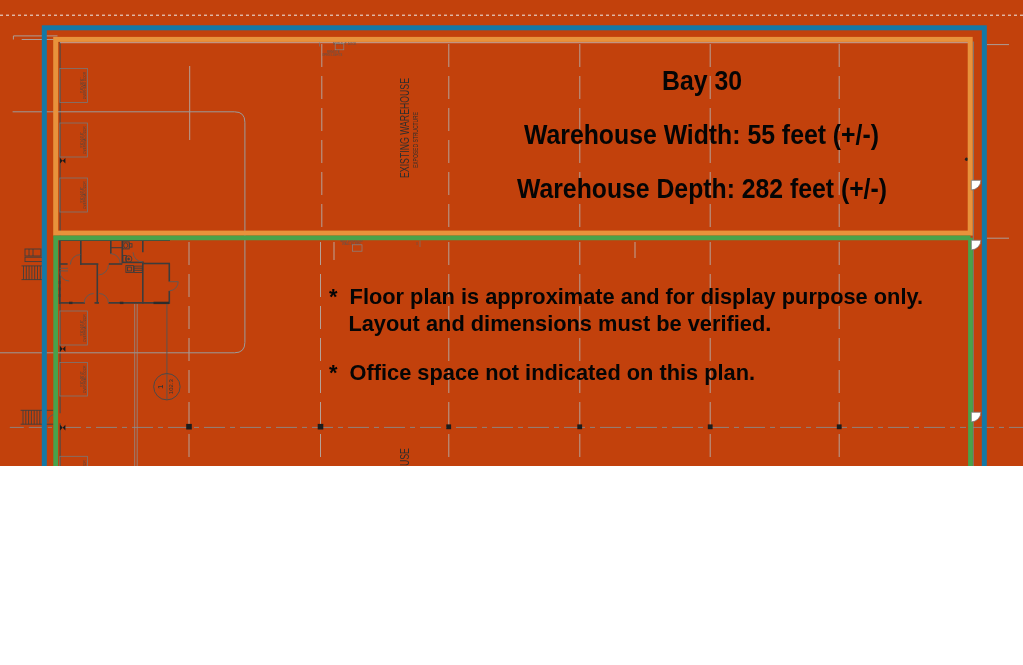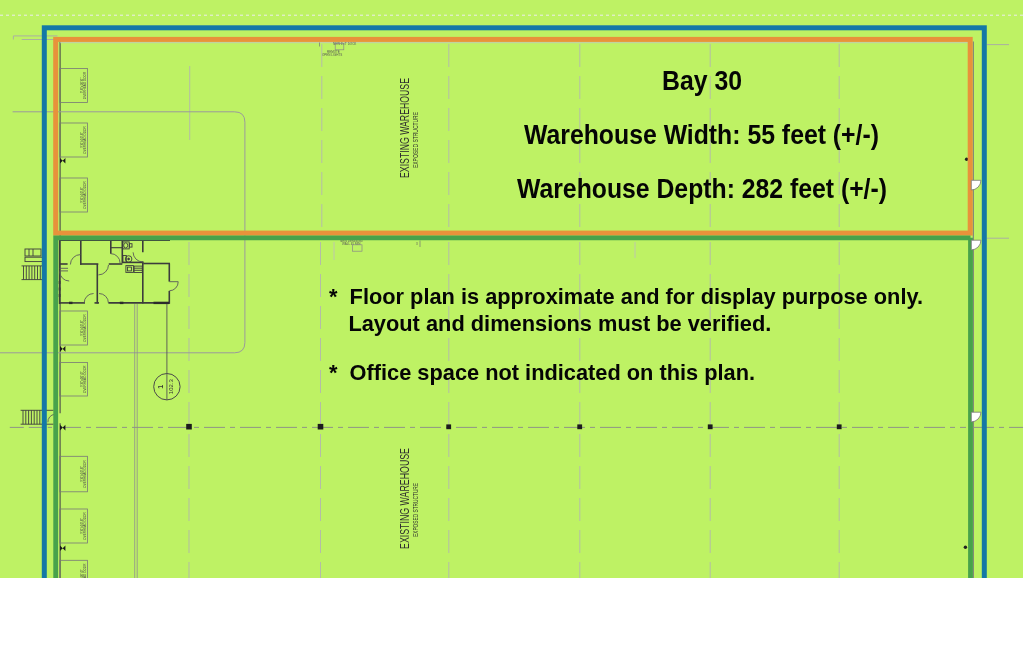--- a/index.html
+++ b/index.html
@@ -1,16 +1,16 @@
 <!DOCTYPE html>
 <html><head>
 <meta charset="utf-8">
 <style>
 html,body{margin:0;padding:0;background:#fff;}
-#page{position:relative;width:1023px;height:578px;background:#bef264;overflow:hidden;
+#page{position:relative;width:1023px;height:466px;background:#c2410c;overflow:hidden;
 font-family:"Liberation Sans", sans-serif;text-align:right;}
 svg{position:absolute;left:0;top:0;}
 </style>
 </head>
 <body>
 <div id="page">
 <svg width="1023" height="665" viewBox="0 0 1023 665">
 <g stroke-linecap="butt" fill="none">
 <line x1="0" y1="15.2" x2="1023" y2="15.2" stroke="#ececec" stroke-width="1" stroke-dasharray="3,3"></line>
 <line x1="13.5" y1="35.9" x2="57.5" y2="35.9" stroke="#a8a8a8" stroke-width="0.9"></line>

